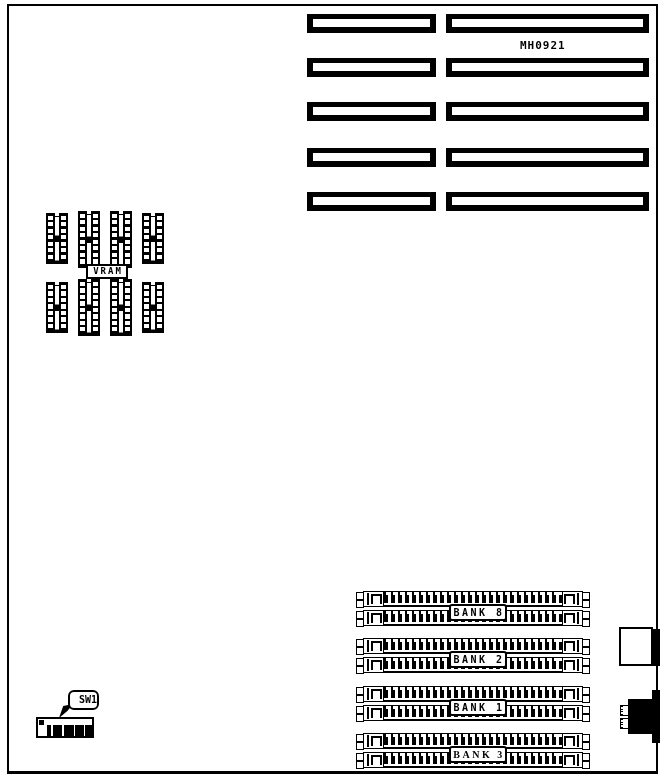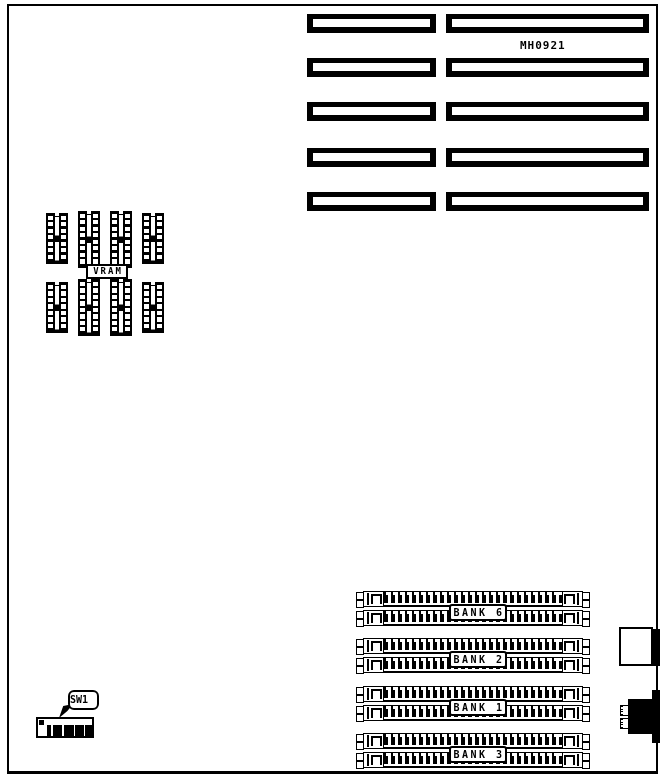--- a/index.html
+++ b/index.html
@@ -49,21 +49,21 @@
   .cap.l::after{left:7px}.cap.r::after{right:7px}
   .tab{position:absolute;width:6px;height:6px;border:1px solid #000;background:#fff;}
 
   .bank-label{position:absolute;width:58px;height:17px;border:2px solid #000;border-radius:3px;
     background:#fff;box-sizing:border-box;z-index:5;font-size:10px;font-weight:bold;text-align:center;
     line-height:13px;letter-spacing:2.5px;padding-left:2px;}
 
   
   .sw1-bubble{position:absolute;left:68px;top:690px;width:31px;height:20px;border:2px solid #000;
     border-radius:6px;background:#fff;box-sizing:border-box;font-size:10px;font-weight:bold;
-    text-align:left;line-height:15px;z-index:3;}
+    text-align:right;line-height:15px;z-index:3;}
   .sw1-tail{position:absolute;left:59px;top:704px;width:14px;height:14px;background:#000;
     clip-path:polygon(0 100%,30% 15%,100% 0,60% 50%);}
   .dip-switch{position:absolute;left:36px;top:717px;width:58px;height:21px;border:2px solid #000;
     box-sizing:border-box;background:#fff;}
   .dsw-corner{position:absolute;left:1px;top:1px;width:5px;height:5px;background:#000;}
   .blk{position:absolute;top:6px;height:11px;background:#000;}
 
   
   .kb-bar{position:absolute;left:649px;top:629px;width:11px;height:37px;background:#000;}
   .kb-box{position:absolute;left:619px;top:627px;width:34px;height:39px;border:2px solid #000;
@@ -133,21 +133,21 @@
     </div>
     <div class="simm" style="left: 363px; top: 610px;">
       <div class="comb"></div>
       <div class="cap l"></div>
       <div class="cap r"></div>
       <div class="tab" style="left:-8px;top:0"></div>
       <div class="tab" style="left:-8px;top:8px"></div>
       <div class="tab" style="right:-8px;top:0"></div>
       <div class="tab" style="right:-8px;top:8px"></div>
     </div>
-    <div class="bank-label" style="left: 449px; top: 604px;">BANK 6</div>
+    <div class="bank-label" style="left: 449px; top: 604px;">BANK 8</div>
     <div class="simm" style="left: 363px; top: 638px;">
       <div class="comb"></div>
       <div class="cap l"></div>
       <div class="cap r"></div>
       <div class="tab" style="left:-8px;top:0"></div>
       <div class="tab" style="left:-8px;top:8px"></div>
       <div class="tab" style="right:-8px;top:0"></div>
       <div class="tab" style="right:-8px;top:8px"></div>
     </div>
     <div class="simm" style="left: 363px; top: 657px;">
@@ -190,14 +190,14 @@
     </div>
     <div class="simm" style="left: 363px; top: 752px;">
       <div class="comb"></div>
       <div class="cap l"></div>
       <div class="cap r"></div>
       <div class="tab" style="left:-8px;top:0"></div>
       <div class="tab" style="left:-8px;top:8px"></div>
       <div class="tab" style="right:-8px;top:0"></div>
       <div class="tab" style="right:-8px;top:8px"></div>
     </div>
-    <div class="bank-label" style="left: 449px; top: 746px;">BANK 3</div>
+    <div class="bank-label" style="left: 449px; top: 746px; font-family: Liberation Serif, serif;">BANK 3</div>
   </div>
 
 </body></html>

